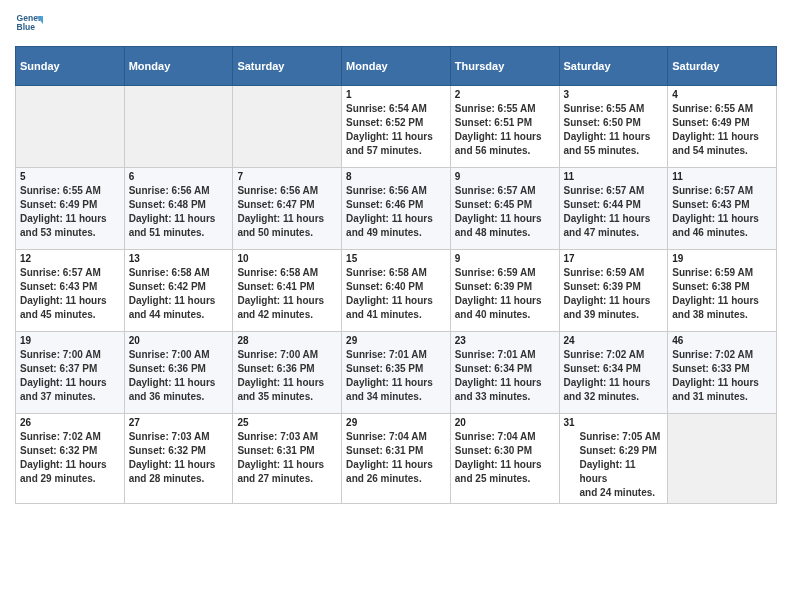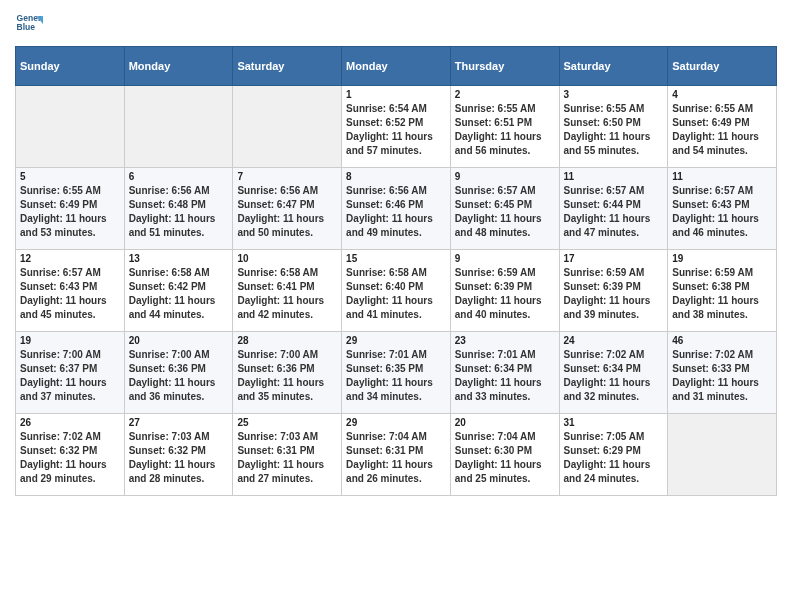--- a/index.html
+++ b/index.html
@@ -342,21 +342,21 @@
           </td>
           <td>
             <span class="day-num">20</span>
             <div class="day-info" style="white-space: pre-line;">Sunrise: 7:04 AM
 Sunset: 6:30 PM
 Daylight: 11 hours
 and 25 minutes.</div>
           </td>
           <td>
             <span class="day-num">31</span>
-            <div class="day-info" style="white-space: pre-line;">Sunrise: 7:05 AM
+            <div class="day-info" style="white-space: pre-line; margin-left: 16px;">Sunrise: 7:05 AM
 Sunset: 6:29 PM
 Daylight: 11 hours
 and 24 minutes.</div>
           </td>
           <td class="empty-cell"></td>
         </tr>
       </tbody>
   </table>
 </div>
 

